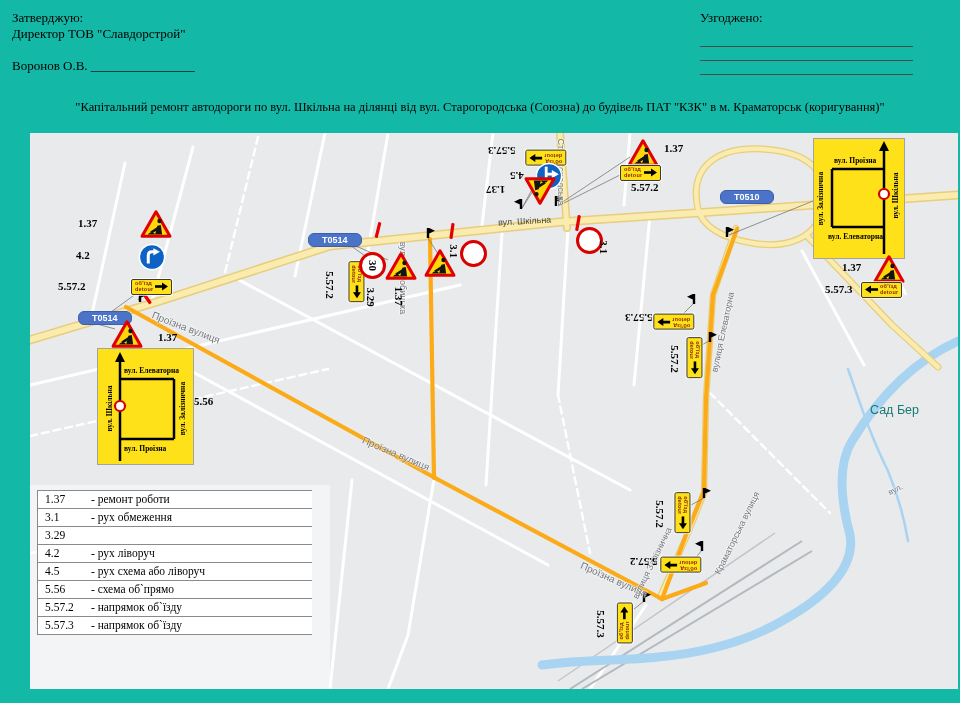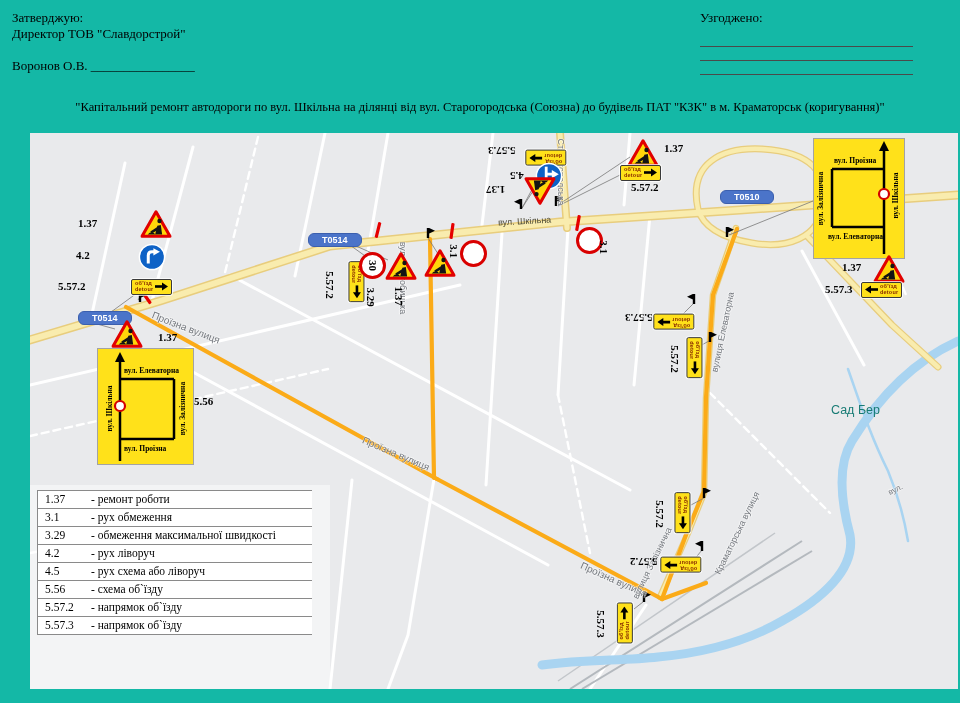--- a/index.html
+++ b/index.html
@@ -192,21 +192,21 @@
 
     <div class="street" style="left:497px;top:34px;transform:rotate(90deg)">Старогородська</div>
     <div class="street onroad" style="left:468px;top:83px;transform:rotate(-3deg)">вул. Шкільна</div>
     <div class="street" style="left:337px;top:140px;transform:rotate(90deg)">вул. Дрогобицька</div>
     <div class="street" style="left:652px;top:194px;transform:rotate(-78deg)">вулиця Елеваторна</div>
     <div class="street" style="left:120px;top:189px;transform:rotate(21deg);font-size:10px">Проїзна вулиця</div>
     <div class="street" style="left:330px;top:315px;transform:rotate(23deg);font-size:10px">Проїзна вулиця</div>
     <div class="street" style="left:548px;top:441px;transform:rotate(24deg);font-size:10px">Проїзна вулиця</div>
     <div class="street" style="left:583px;top:425px;transform:rotate(-64deg)">вулиця Залізнична</div>
     <div class="street" style="left:662px;top:395px;transform:rotate(-64deg)">Краматорська вулиця</div>
-    <div class="street park" style="left:801px;top:270px">Сад Бер</div>
+    <div class="street park" style="left:840px;top:270px">Сад Бер</div>
     <div class="street" style="left:858px;top:352px;transform:rotate(-25deg);font-size:8px">вул.</div>
 
     <div class="noentry" style="left:430px;top:107px"></div>
     <div class="slabel" style="left:417px;top:112px;transform:rotate(90deg)">3.1</div>
     <div class="noentry" style="left:546px;top:94px"></div>
     <div class="slabel" style="left:567px;top:108px;transform:rotate(90deg)">3.1</div>
 
     <div class="slabel" style="left:48px;top:84px">1.37</div>
     <svg class="tri" style="left:110px;top:77px" width="32" height="28" viewBox="0 0 36 32">
         <use href="#sym-tri"></use>
@@ -407,33 +407,32 @@
     <div class="lrow">
         <span class="code">1.37</span>
         <span>- ремонт роботи</span>
       </div>
     <div class="lrow">
         <span class="code">3.1</span>
         <span>- рух обмеження</span>
       </div>
     <div class="lrow">
         <span class="code">3.29</span>
-        <span>- обмеження максимальної швидкості</span>
       </div>
     <div class="lrow">
         <span class="code">4.2</span>
         <span>- рух ліворуч</span>
       </div>
     <div class="lrow">
         <span class="code">4.5</span>
         <span>- рух схема або ліворуч</span>
       </div>
     <div class="lrow">
         <span class="code">5.56</span>
-        <span>- схема об`їзду</span>
+        <span>- схема об`прямо</span>
       </div>
     <div class="lrow">
         <span class="code">5.57.2</span>
         <span>- напрямок об`їзду</span>
       </div>
     <div class="lrow">
         <span class="code">5.57.3</span>
         <span>- напрямок об`їзду</span>
       </div>
   </div>

